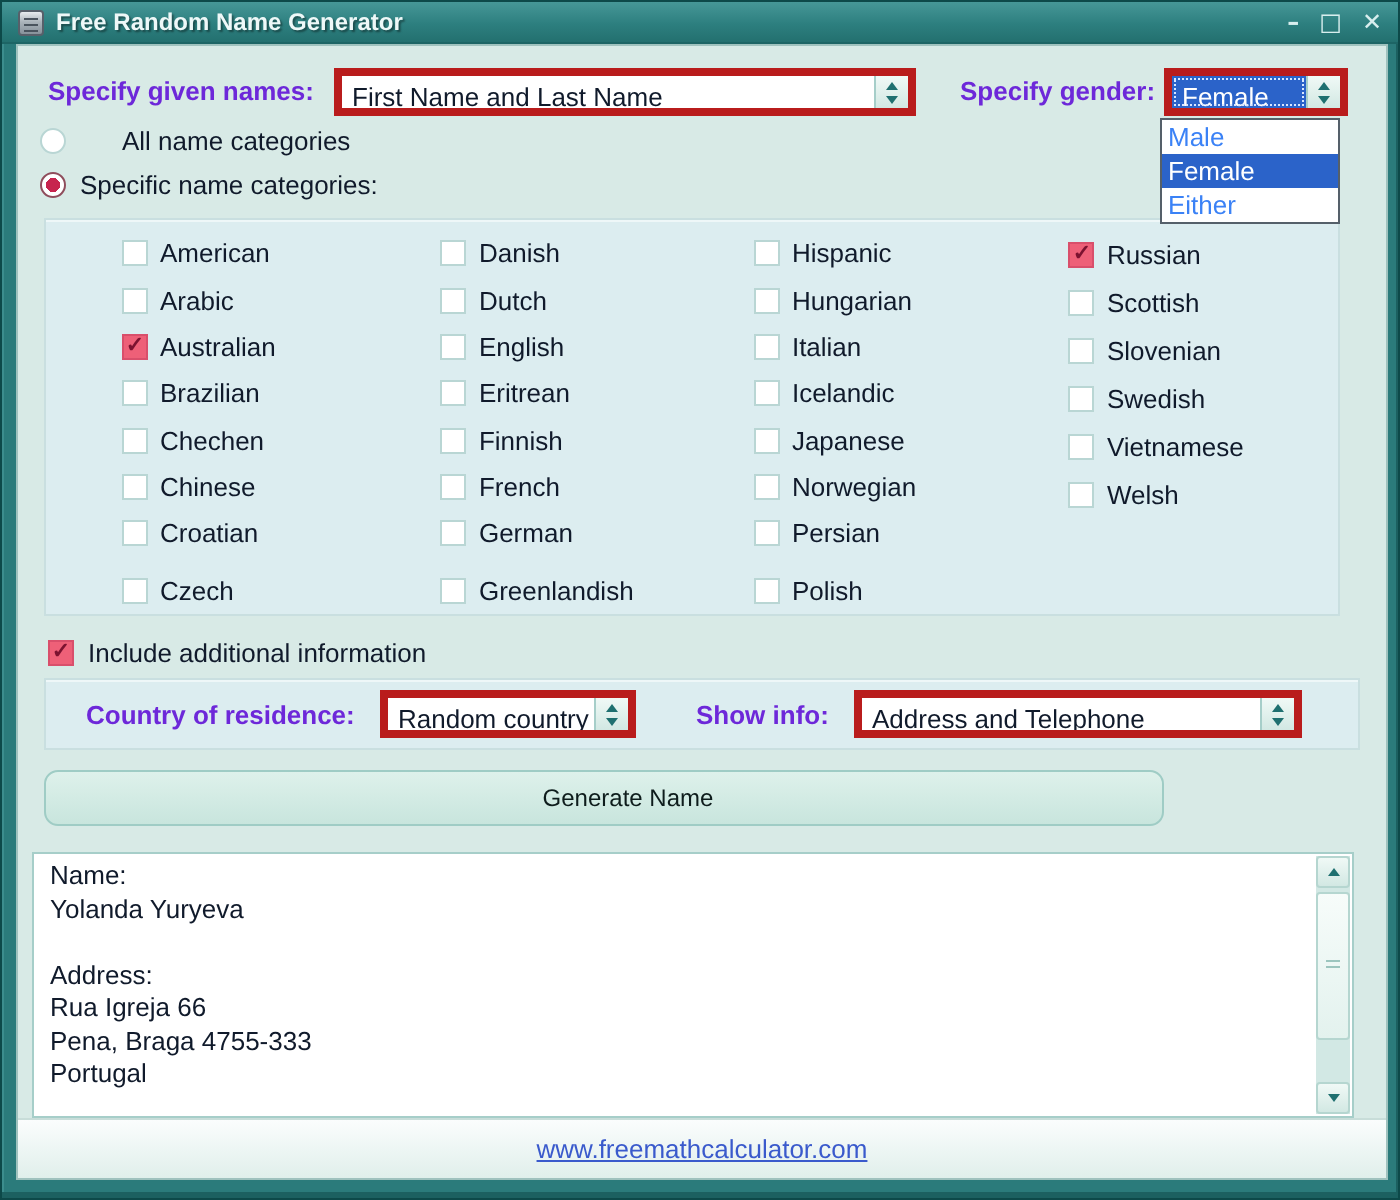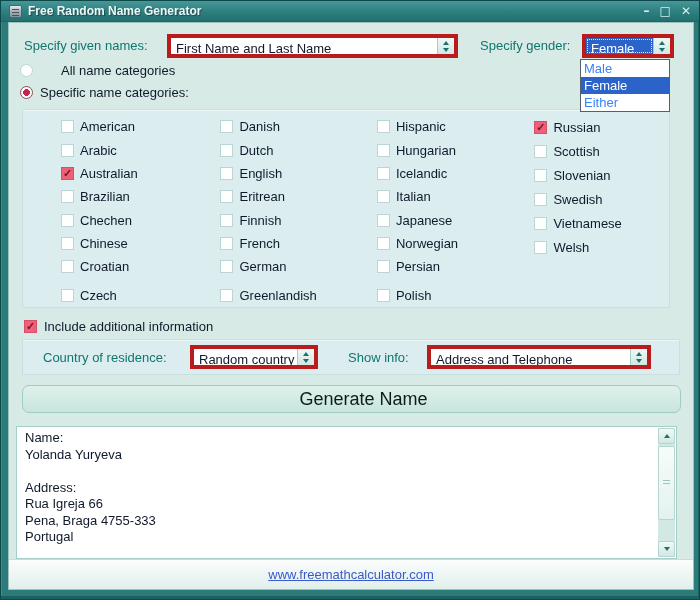--- a/index.html
+++ b/index.html
@@ -12,21 +12,21 @@
             border-bottom:1px solid #1d6565;display:flex;align-items:center;padding:0 6px;}
   .app-icon{width:13px;height:13px;margin:0 6px 0 2px;border:1px solid #57606a;border-radius:2px;
             background:linear-gradient(#e8ecef 0%,#aab3ba 45%,#87929b 100%);position:relative;flex:none;}
   .app-icon::before{content:"";position:absolute;left:2px;right:2px;top:3px;height:1px;background:#4a545e;box-shadow:0 3px 0 #4a545e,0 6px 0 #4a545e;}
   .title{color:#eef8f8;font-size:12px;font-weight:bold;text-shadow:1px 1px 1px rgba(0,0,0,.4);flex:1;}
   .win-controls{display:flex;align-items:center;gap:10px;padding-right:2px;}
   .wbtn{color:#d8eeee;font-family:"DejaVu Sans",sans-serif;font-size:12px;font-weight:bold;line-height:14px;cursor:default;}
   
   .content{position:absolute;left:7px;top:21px;width:686px;height:568px;background:#d8eae6;
            border:1px solid #9fc2be;}
-  .lbl{position:absolute;font-size:13px;color:#0f766e;white-space:nowrap;}
+  .lbl{position:absolute;font-size:13px;color:#6d28d9;white-space:nowrap;font-weight:bold;}
   
   .combo{position:absolute;height:24px;background:#fff;border:4px solid #b91c1c;display:flex;}
   .combo-text{flex:1;font-size:13px;color:#101a2b;line-height:22px;padding-left:5px;overflow:hidden;white-space:nowrap;}
   .combo-text.sel{background:#2b63c9;color:#fff;outline:1px dotted #d9e6ff;outline-offset:-2px;}
   .spin{width:17px;border-left:1px solid #a6cec9;background:linear-gradient(#f0f9f6,#d2e8e3);
         display:flex;flex-direction:column;align-items:center;justify-content:center;gap:3px;flex:none;}
   .tri-up{width:0;height:0;border-left:3px solid transparent;border-right:3px solid transparent;border-bottom:4px solid #1f7070;}
   .tri-dn{width:0;height:0;border-left:3px solid transparent;border-right:3px solid transparent;border-top:4px solid #1f7070;}
   
   .dd-list{position:absolute;left:571px;top:36px;width:90px;background:#fff;border:1px solid #55606a;z-index:20;}
@@ -43,22 +43,22 @@
   .cat-col{display:flex;flex-direction:column;}
   .cat-col:nth-child(1){width:160px;} .cat-col:nth-child(2){width:157px;} .cat-col:nth-child(3){width:158px;} .cat-col:nth-child(4){width:135px;}
   .check-row{display:flex;align-items:center;gap:6px;height:24px;}
   .cat-col .check-row:nth-child(8){margin-top:5px;}
   .cb{width:13px;height:13px;background:#fff;border:1px solid #b9d6d4;flex:none;
       font-size:11px;line-height:11px;font-weight:bold;color:#7c1230;text-align:center;}
   .cb.checked{background:#ee6078;border:1px solid #d94f6b;}
   .cb-label{font-size:13px;color:#101a2b;white-space:nowrap;}
   .res-panel{left:13px;top:316px;width:658px;height:36px;}
   
-  .gen-btn{position:absolute;left:13px;top:362px;width:659px;height:28px;border:1px solid #9fccc5;border-radius:7px;
-           background:linear-gradient(#def1eb,#c8e5dd);font-size:18px;color:#0e1c1c;text-align:center;line-height:26px;padding-left:24px;}
+  .gen-btn{position:absolute;left:13px;top:362px;width:560px;height:28px;border:1px solid #9fccc5;border-radius:7px;
+           background:linear-gradient(#def1eb,#c8e5dd);font-size:12px;color:#0e1c1c;text-align:center;line-height:26px;padding-left:24px;}
   
   .output{position:absolute;left:7px;top:403px;width:661px;height:133px;background:#fff;border:1px solid #a6cec9;}
   .output pre{margin:0;padding:3px 8px;font-family:"Liberation Sans",sans-serif;font-size:13px;line-height:16.5px;color:#101a2b;}
   .sb{position:absolute;top:1px;bottom:1px;right:1px;width:17px;background:#d2e8e4;}
   .sb-btn{position:absolute;left:0;width:17px;height:16px;background:linear-gradient(#f0f9f6,#d2e8e3);
           border:1px solid #b5d6d0;border-radius:2px;display:flex;align-items:center;justify-content:center;}
   .sb-btn.up{top:0;} .sb-btn.dn{bottom:0;}
   .sb-thumb{position:absolute;left:0;top:18px;width:17px;height:74px;background:linear-gradient(#f7fcfa,#e3f2ee);
             border:1px solid #b5d6d0;border-radius:2px;}
   .sb-thumb::before{content:"";position:absolute;left:4px;right:4px;top:33px;height:1px;background:#9cc5be;box-shadow:0 3px 0 #9cc5be;}
@@ -189,25 +189,25 @@
           <div class="check-row">
             <span class="cb"></span>
             <span class="cb-label">Hispanic</span>
           </div>
           <div class="check-row">
             <span class="cb"></span>
             <span class="cb-label">Hungarian</span>
           </div>
           <div class="check-row">
             <span class="cb"></span>
+            <span class="cb-label">Italian</span>
+          </div>
+          <div class="check-row">
+            <span class="cb"></span>
             <span class="cb-label">Icelandic</span>
-          </div>
-          <div class="check-row">
-            <span class="cb"></span>
-            <span class="cb-label">Italian</span>
           </div>
           <div class="check-row">
             <span class="cb"></span>
             <span class="cb-label">Japanese</span>
           </div>
           <div class="check-row">
             <span class="cb"></span>
             <span class="cb-label">Norwegian</span>
           </div>
           <div class="check-row">

